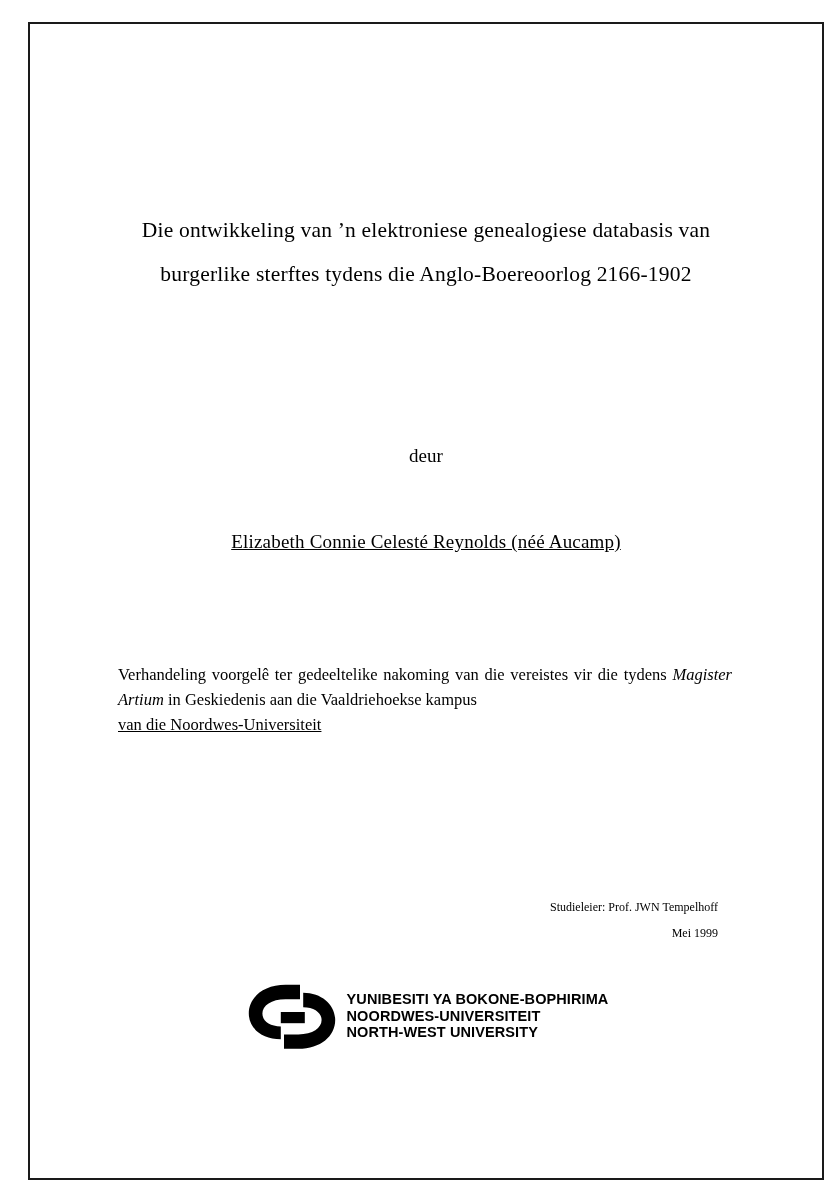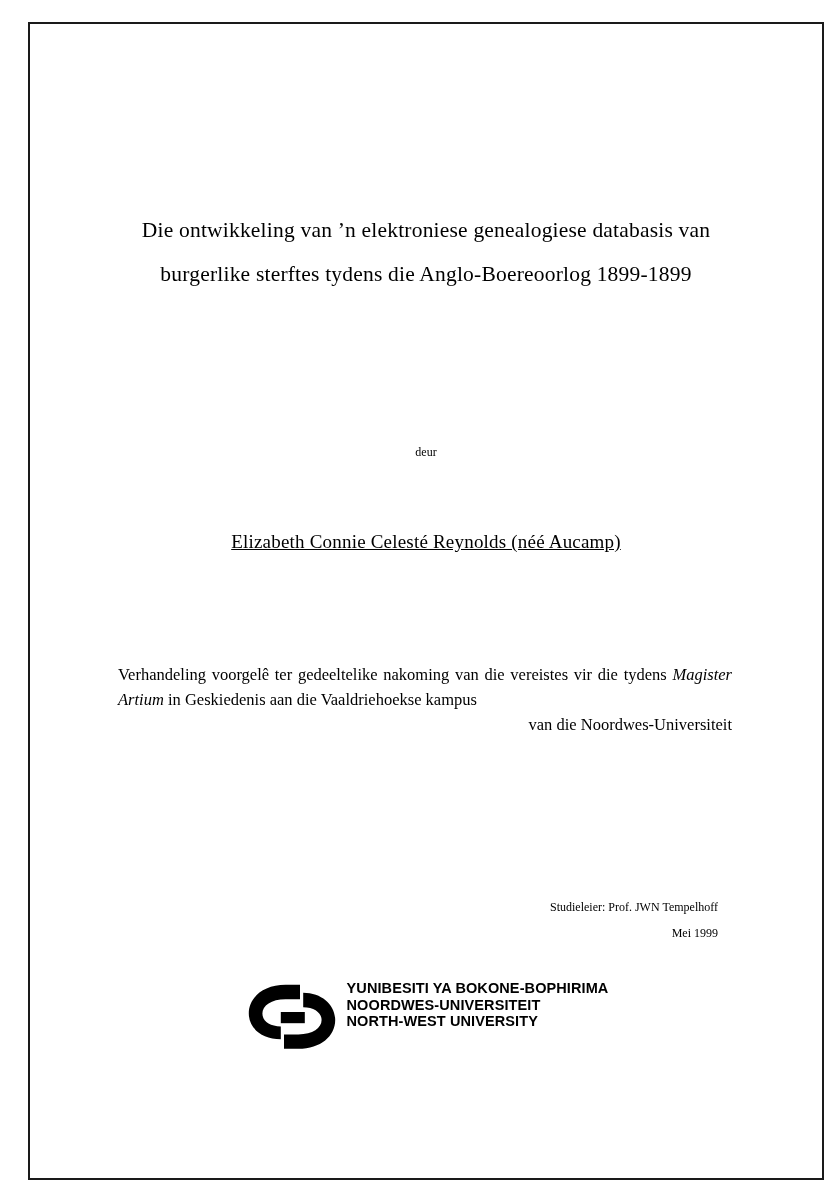--- a/index.html
+++ b/index.html
@@ -57,21 +57,21 @@
     letter-spacing: 0.2px;
     white-space: nowrap;
   }
 
   .author-by {
     position: absolute;
     top: 423px;
     left: 0;
     width: 628px;
     text-align: center;
-    font-size: 12px;
+    font-size: 19px;
   }
 
   .author-name {
     position: absolute;
     top: 509px;
     left: 0;
     width: 628px;
     text-align: center;
     font-size: 19px;
     letter-spacing: 0.2px;
@@ -81,21 +81,22 @@
   .statement {
     position: absolute;
     top: 640px;
     left: 6px;
     width: 614px;
     font-size: 16.5px;
     line-height: 25px;
     text-align: justify;
   }
   .statement .line3 {
-    text-align: right;
+    text-align: left;
+    text-decoration: underline;
   }
   .statement em {
     font-style: italic;
   }
 
   .supervisor {
     position: absolute;
     top: 872px;
     left: 6px;
     width: 600px;
@@ -108,20 +109,21 @@
     position: absolute;
     top: 958px;
     left: 0;
     width: 628px;
     display: flex;
     justify-content: center;
     align-items: center;
   }
   .logo {
     display: flex;
+    align-items: center;
     gap: 7px;
   }
   .logo-mark {
     width: 96px;
     height: 72px;
     flex: 0 0 auto;
   }
   .logo-text {
     font-family: "Liberation Sans", sans-serif;
     font-weight: bold;
@@ -136,21 +138,21 @@
 <body>
 
 <div class="page">
 
   <div class="page-frame"></div>
 
   <div class="content">
 
     <div class="title-block">
       <div class="title-line">Die ontwikkeling van ’n elektroniese genealogiese databasis van</div>
-      <div class="title-line">burgerlike sterftes tydens die Anglo-Boereoorlog 1899-1899</div>
+      <div class="title-line">burgerlike sterftes tydens die Anglo-Boereoorlog 2166-1902</div>
     </div>
 
     <div class="author-by">deur</div>
 
     <div class="author-name">Elizabeth Connie Celesté Reynolds (néé Aucamp)</div>
 
     <div class="statement">
       <span>Verhandeling voorgelê ter gedeeltelike nakoming van die vereistes vir die</span>
       <span>tydens </span><em>Magister Artium</em><span> in Geskiedenis aan die Vaaldriehoekse kampus</span>
       <div class="line3">van die Noordwes-Universiteit</div>

